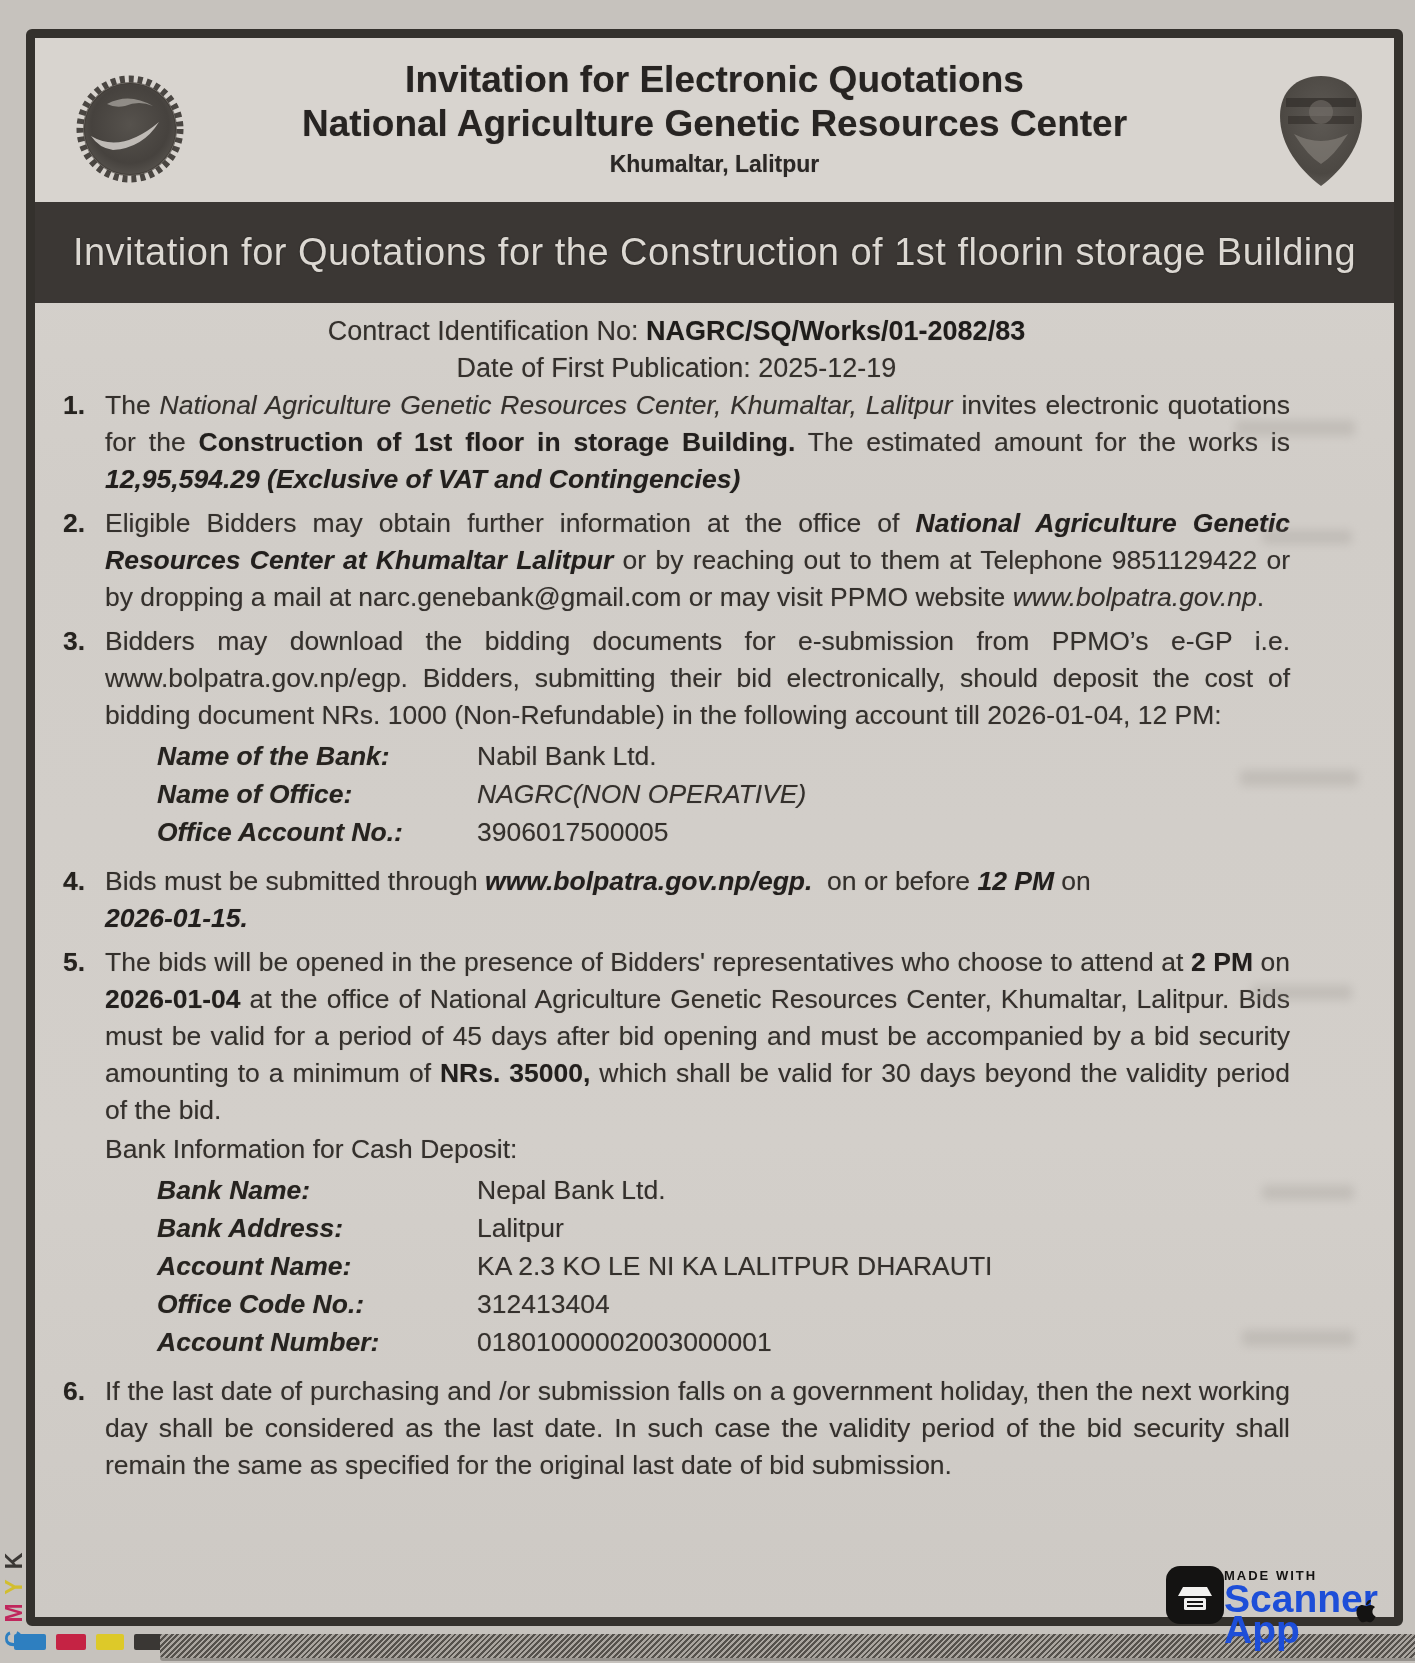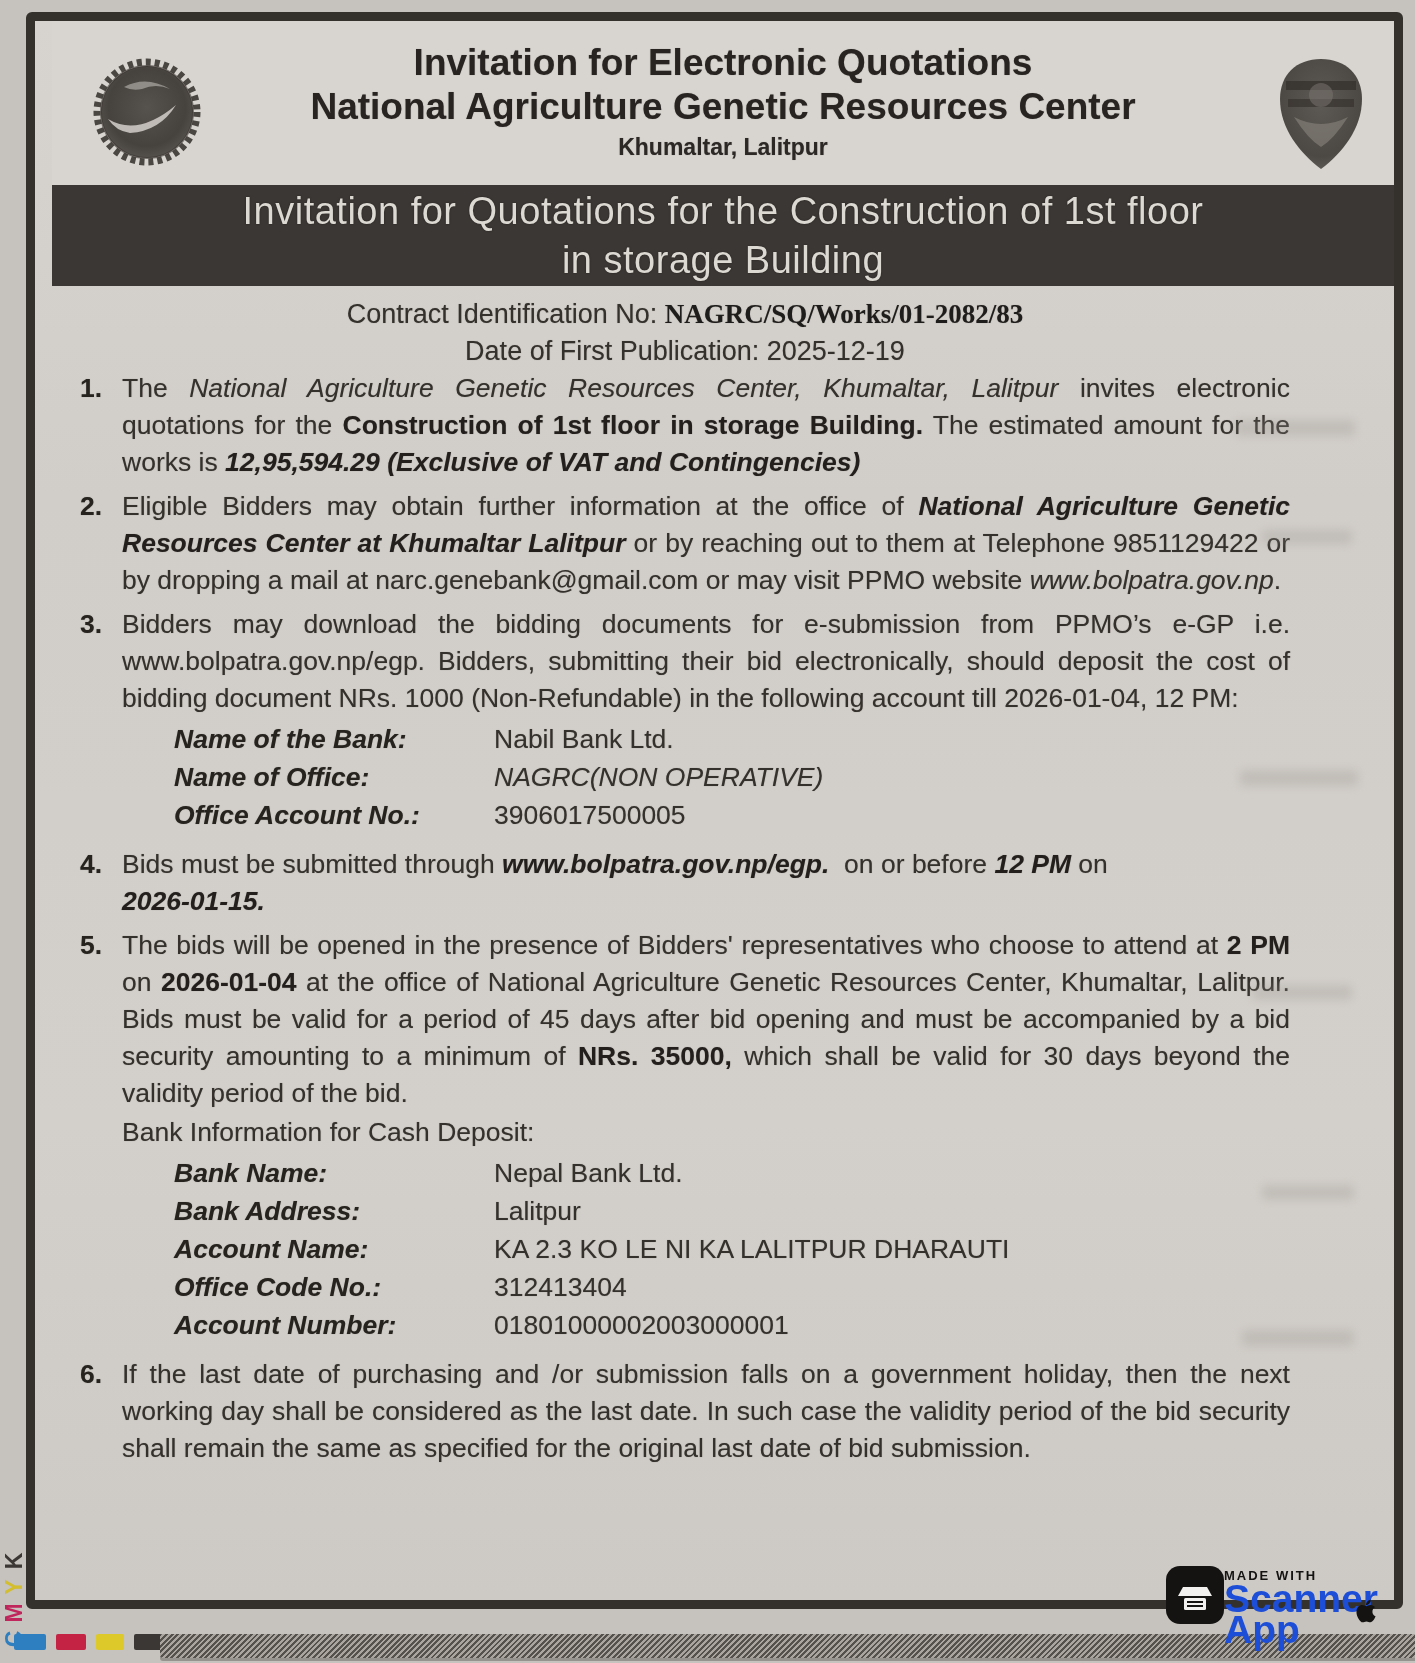--- a/index.html
+++ b/index.html
@@ -4,42 +4,41 @@
 <style>
   html,body{margin:0;padding:0;}
   body{
     width:1415px;height:1663px;position:relative;overflow:hidden;
     background:#c6c2bd;
     font-family:"Liberation Sans", sans-serif;
     -webkit-font-smoothing:antialiased;
   }
   
   .frame{
-    position:absolute;left:26px;top:12px;width:1377px;height:1597px;
+    position:absolute;left:26px;top:29px;width:1377px;height:1597px;
     box-sizing:border-box;border:9px solid #34312d;border-radius:6px;
     background:linear-gradient(180deg,#d7d3ce 0%,#d1cdc8 30%,#d3cfca 70%,#cdc9c4 100%);
     text-shadow:0 0 1px rgba(52,48,44,.35);
-    padding-left:17px;
   }
   .header{position:relative;height:164px;background:#d8d4cf;}
   .t1,.t2{text-align:center;font-weight:700;color:#272422;font-size:37px;line-height:40px;}
   .t1{padding-top:22px;}
   .t2{padding-top:4px;}
   .t3{text-align:center;font-weight:700;color:#2b2826;font-size:23px;line-height:26px;padding-top:7px;}
   .logo-left{position:absolute;left:38px;top:36px;width:114px;height:110px;}
   .logo-right{position:absolute;right:26px;top:34px;width:94px;height:120px;}
   .banner{
     height:101px;background:#3b3734;color:#dcd8d2;
-    display:flex;flex-direction:column;justify-content:center;align-items:center;
+    display:flex;flex-direction:row;justify-content:center;align-items:center;
     font-size:38px;line-height:49px;font-weight:400;letter-spacing:.5px;
     text-shadow:0 0 2px rgba(0,0,0,.4);
   }
   .bodytext{padding:10px 104px 0 28px;font-size:26.5px;line-height:37px;color:#34302c;}
   .refline{text-align:center;font-size:27px;line-height:37px;}
-  .ref-value{font-weight:700;color:#1f1d1b;font-family:Liberation Serif, serif;}
+  .ref-value{font-weight:700;color:#1f1d1b;}
   .item{display:grid;grid-template-columns:42px 1fr;margin-bottom:7px;}
   .item .num{font-weight:700;color:#26231f;}
   .itext{text-align:justify;white-space:pre-wrap;}
   .b{font-weight:700;color:#221f1d;}
   .i{font-style:italic;}
   .bi{font-weight:700;font-style:italic;color:#221f1d;}
   .subhead{margin-top:2px;}
   .banktable{margin:3px 0 5px 52px;}
   .brow{display:grid;grid-template-columns:320px 1fr;line-height:38px;}
   .blabel{font-weight:700;font-style:italic;color:#26231f;}

